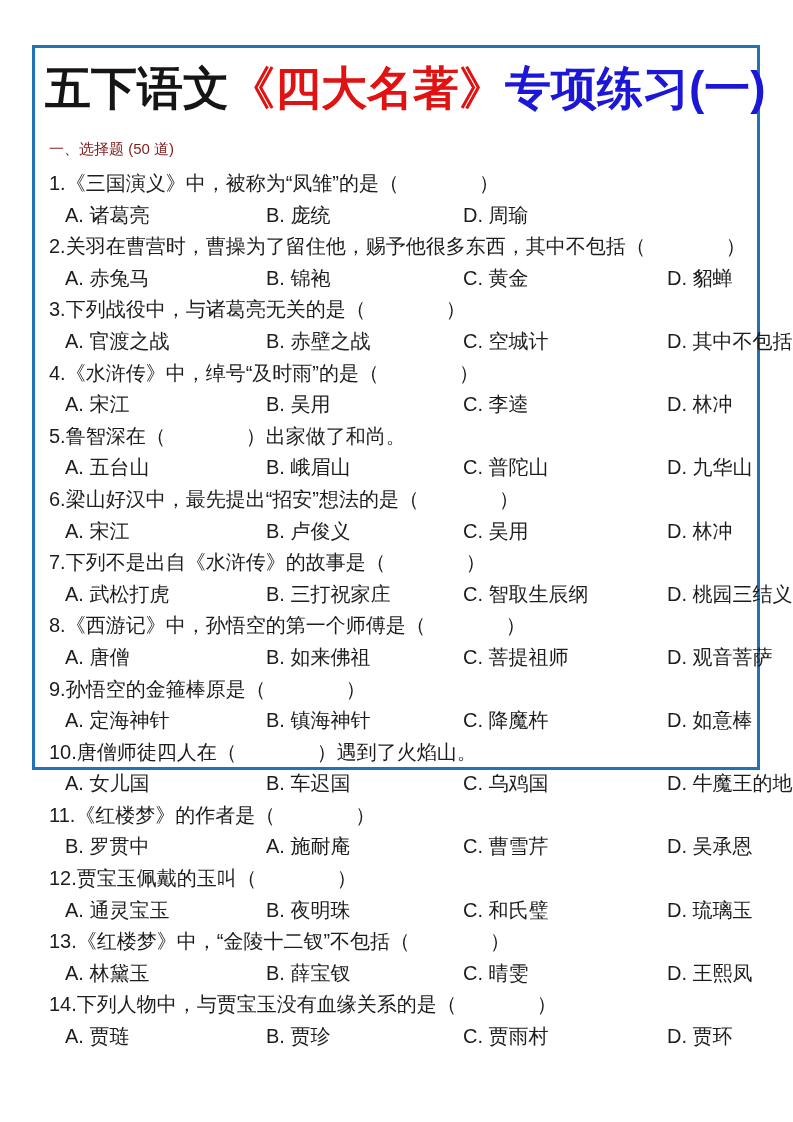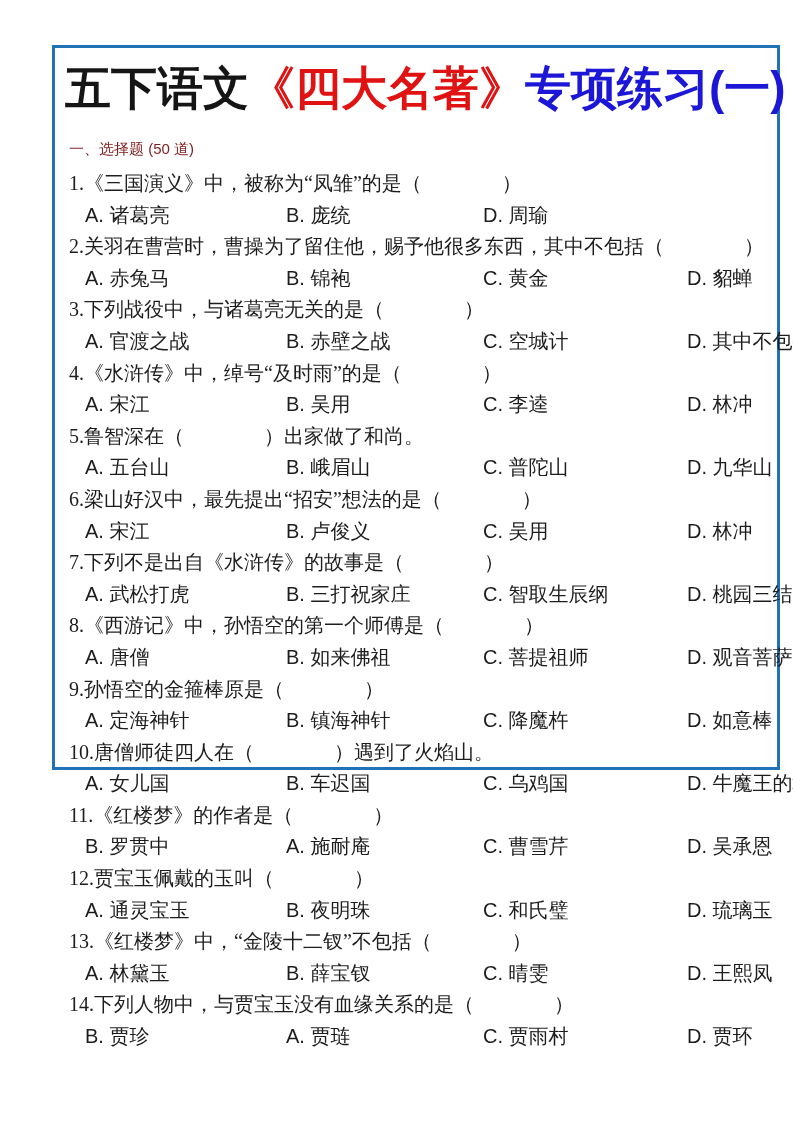--- a/index.html
+++ b/index.html
@@ -13,21 +13,20 @@
   }
   .page-box {
     position: absolute;
     left: 32px;
     top: 45px;
     width: 728px;
     height: 725px;
     border: 3px solid #2272b8;
     box-sizing: border-box;
     background: #ffffff;
-    margin-left: 20px;
   }
   .title {
     margin: 8px 0 0 10px;
     font-size: 46px;
     line-height: 64px;
     font-weight: bold;
     white-space: nowrap;
     letter-spacing: 0px;
   }
   .t-black { color: #151515; }
@@ -41,21 +40,20 @@
     color: #7f1d1d;
   }
   .questions {
     margin: 6px 12px 0 14px;
     font-size: 20px;
     color: #1d1d1d;
   }
   .q-text {
     line-height: 31.6px;
     white-space: nowrap;
-    font-family: Liberation Serif, serif;
   }
   .opts {
     display: grid;
     grid-template-columns: 181px 177px 184px auto;
     padding-left: 16px;
     line-height: 31.6px;
     white-space: nowrap;
     gap: 20px;
   }
   .footer {
@@ -205,21 +203,21 @@
       <span class="opt">A. 林黛玉</span>
       <span class="opt">B. 薛宝钗</span>
       <span class="opt">C. 晴雯</span>
       <span class="opt">D. 王熙凤</span>
     </div>
   </div>
 
   <div class="question">
     <div class="q-text">14.下列人物中，与贾宝玉没有血缘关系的是（　　　　）</div>
     <div class="opts">
+      <span class="opt">A. 贾琏</span>
       <span class="opt">B. 贾珍</span>
-      <span class="opt">A. 贾琏</span>
       <span class="opt">C. 贾雨村</span>
       <span class="opt">D. 贾环</span>
     </div>
   </div>
 </div>
   </div>
 </div>
 
 </body></html>

